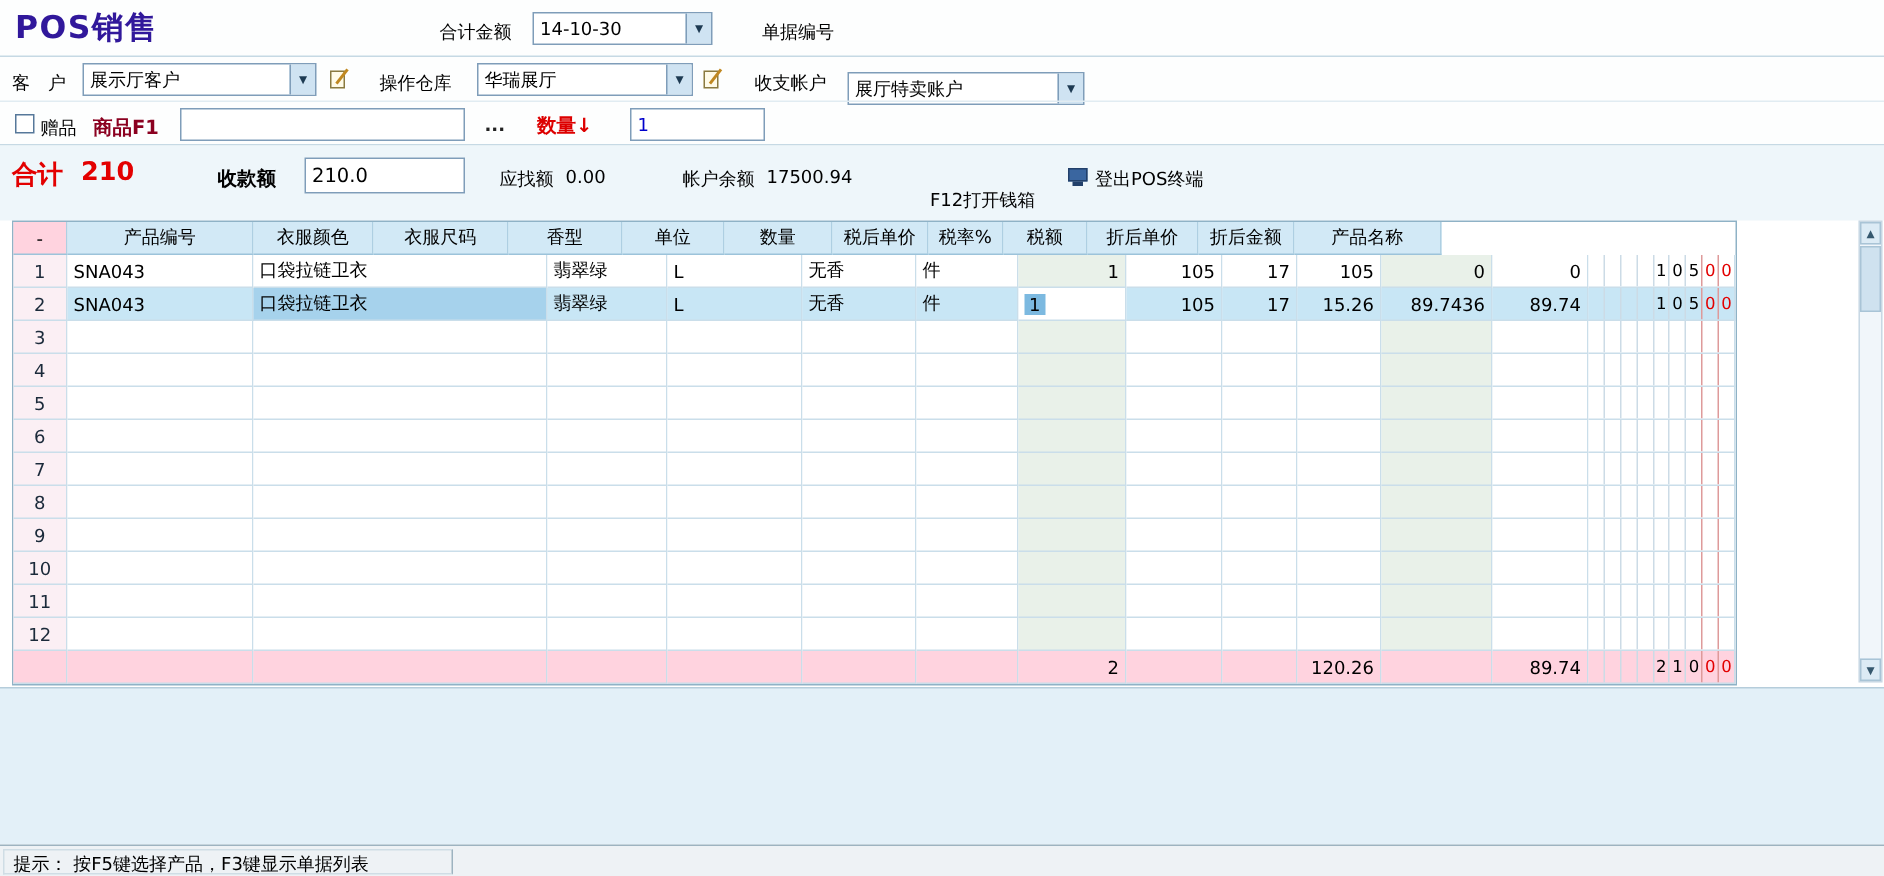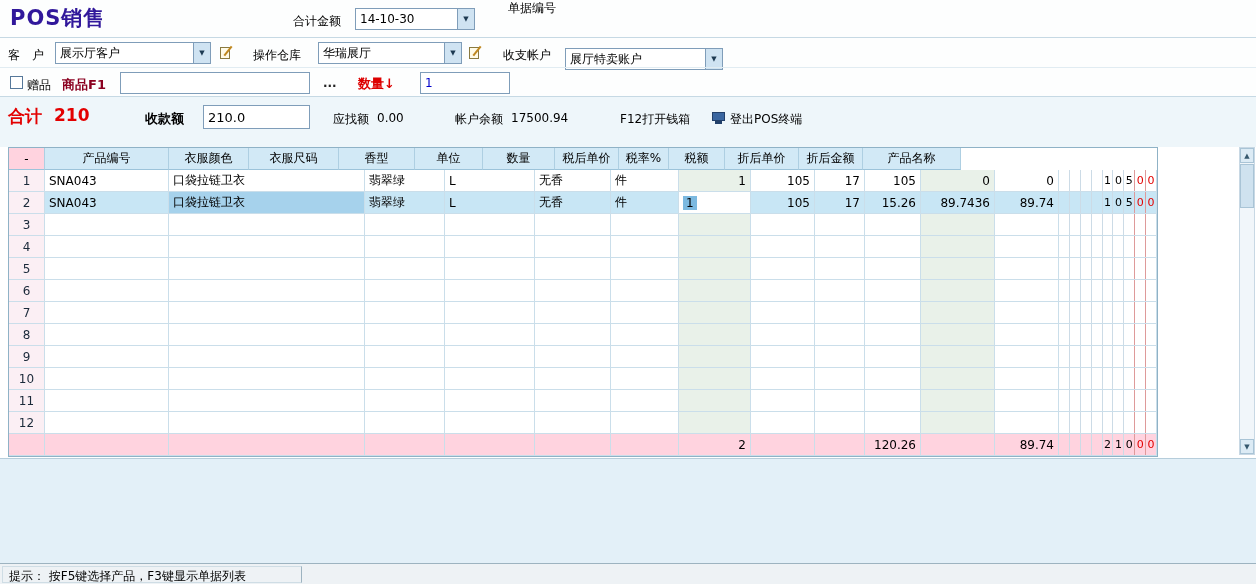--- a/index.html
+++ b/index.html
@@ -87,21 +87,21 @@
   <span id="title">POS销售</span>
 
   <span class="lbl" style="left:293px;top:13px;">合计金额</span>
   <div class="combo" style="left:355px;top:8px;width:120px;">
     <span class="val">14-10-30</span>
     <span class="btn">
         <span class="arr">▼</span>
       </span>
   </div>
 
-  <span class="lbl" style="left:508px;top:0;">单据编号</span>
+  <span class="lbl" style="left:508px;top:13px;">单据编号</span>
 
   <div class="hline" style="top:37px;"></div>
 
   <span class="lbl" style="left:8px;top:47px;">客　户</span>
   <div class="combo" style="left:55px;top:42px;width:156px;">
     <span class="val">展示厅客户</span>
     <span class="btn">
         <span class="arr">▼</span>
       </span>
   </div>
@@ -156,21 +156,21 @@
     <span>210.0</span>
   </div>
   <div class="pairs" style="left:333px;top:111px;">
     <span>应找额</span>
     <span>0.00</span>
   </div>
   <div class="pairs" style="left:455px;top:111px;">
     <span>帐户余额</span>
     <span>17500.94</span>
   </div>
-  <span class="lbl" style="left:620px;top:111px;">F12打开钱箱</span>
+  <span class="lbl" style="left:620px;top:125px;">F12打开钱箱</span>
   <span class="term-icon" style="left:712px;top:112px;">
       <span class="scr"></span>
       <span class="base"></span>
     </span>
   <span class="lbl" style="left:730px;top:111px;">登出POS终端</span>
 </div>
 
 <div id="grid">
     <div class="trow">
       <div class="th corner" style="width: 36px;">-</div>

